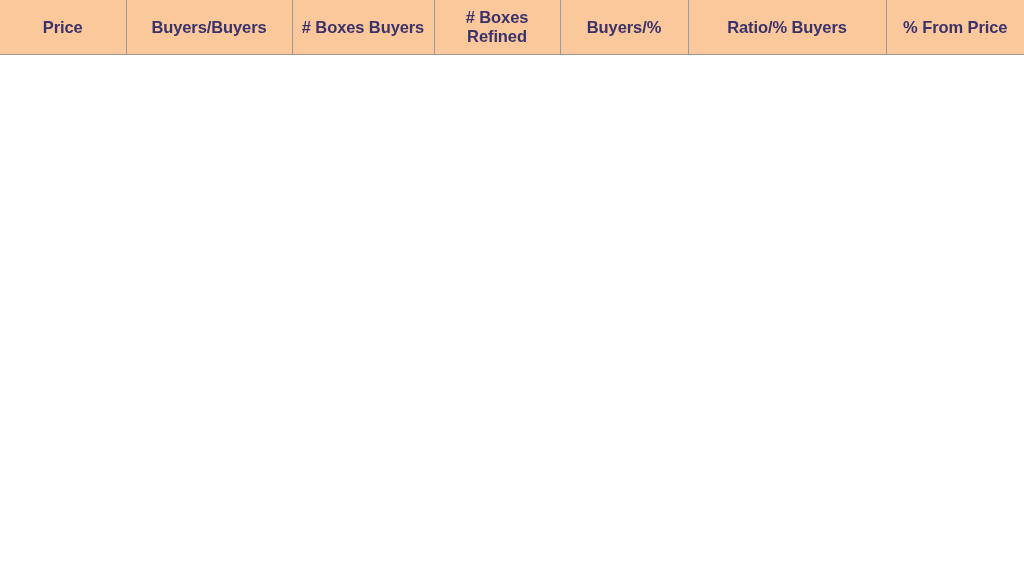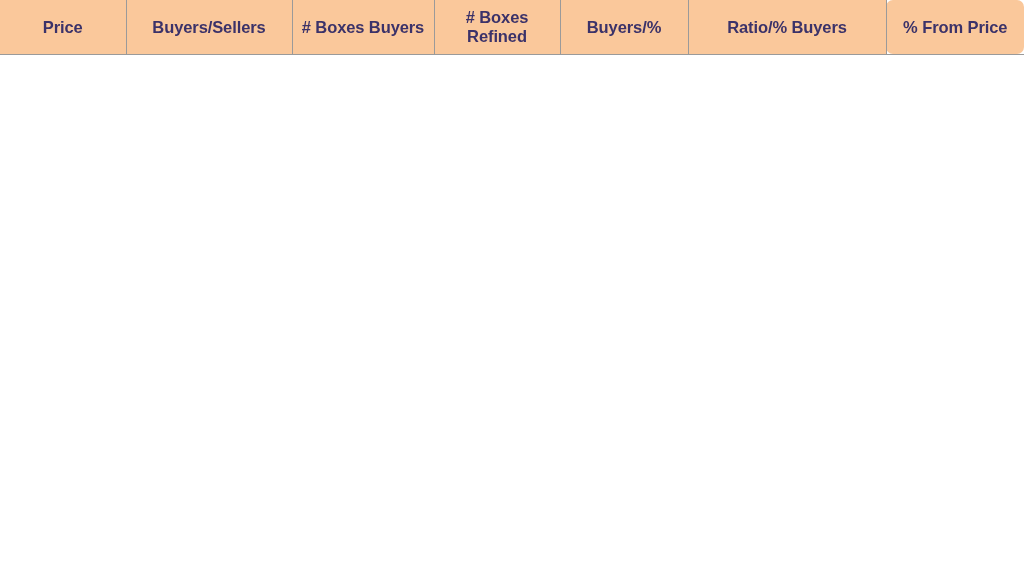--- a/index.html
+++ b/index.html
@@ -45,40 +45,40 @@
     line-height: 1.12;
     text-align: center;
     vertical-align: middle;
     height: 54px;
     padding: 2px 4px;
     box-sizing: border-box;
     border-right: 1px solid #9a9a9a;
     border-bottom: 1px solid #9a9a9a;
     letter-spacing: -0.1px;
   }
-  thead th:last-child { border-right: none; border-radius: 7px; }
+  thead th:last-child { border-right: none; }
 </style>
 </head>
 <body>
 
 <div class="sheet">
   <table class="grid">
     <colgroup>
       <col class="c-price">
       <col class="c-side">
       <col class="c-boxbuy">
       <col class="c-boxsell">
       <col class="c-ratio">
       <col class="c-ratioref">
       <col class="c-fromprice">
     </colgroup>
     <thead>
       <tr>
         <th>Price</th>
-        <th>Buyers/Sellers</th>
+        <th>Buyers/Buyers</th>
         <th># Boxes Buyers</th>
         <th># Boxes Refined</th>
         <th>Buyers/%</th>
         <th>Ratio/% Buyers</th>
         <th>% From Price</th>
       </tr>
     </thead>
     <tbody id="grid-body"></tbody>
   </table>
 </div>

